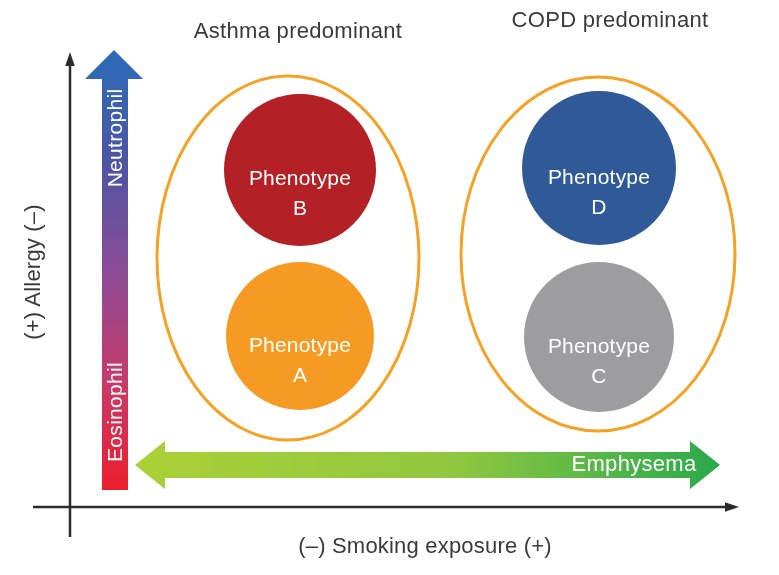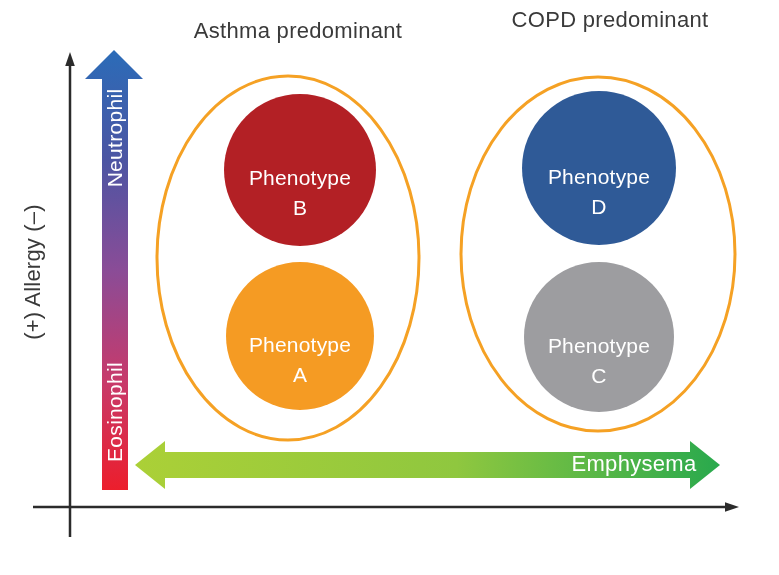--- a/index.html
+++ b/index.html
@@ -83,20 +83,21 @@
     <circle cx="300" cy="170" r="76" fill="#B32025"></circle>
     <circle cx="300" cy="336" r="74" fill="#F59B23"></circle>
     <circle cx="599" cy="168" r="77" fill="#2F5A97"></circle>
     <circle cx="599" cy="337" r="75" fill="#9D9DA0"></circle>
   </svg>
 
   <div class="txt group-title" style="left:298px; top:31px;">Asthma predominant</div>
   <div class="txt group-title" style="left:610px; top:20px;">COPD predominant</div>
 
   <div class="txt axis-label vertical" style="left:33px; top:272px;">(+) Allergy (–)</div>
+  <div class="txt axis-label" style="left:425px; top:546px;">(–) Smoking exposure (+)</div>
 
   <div class="txt bar-label" style="left:115px; top:138px;">Neutrophil</div>
   <div class="txt bar-label" style="left:115px; top:412px;">Eosinophil</div>
 
   <div class="txt arrow-label" style="left:622px; top:464px;margin-left:12px;">Emphysema</div>
 
   <div class="circle-label" style="left:300px; top:169px;">
     <span>Phenotype</span>
     <span>B</span>
   </div>

